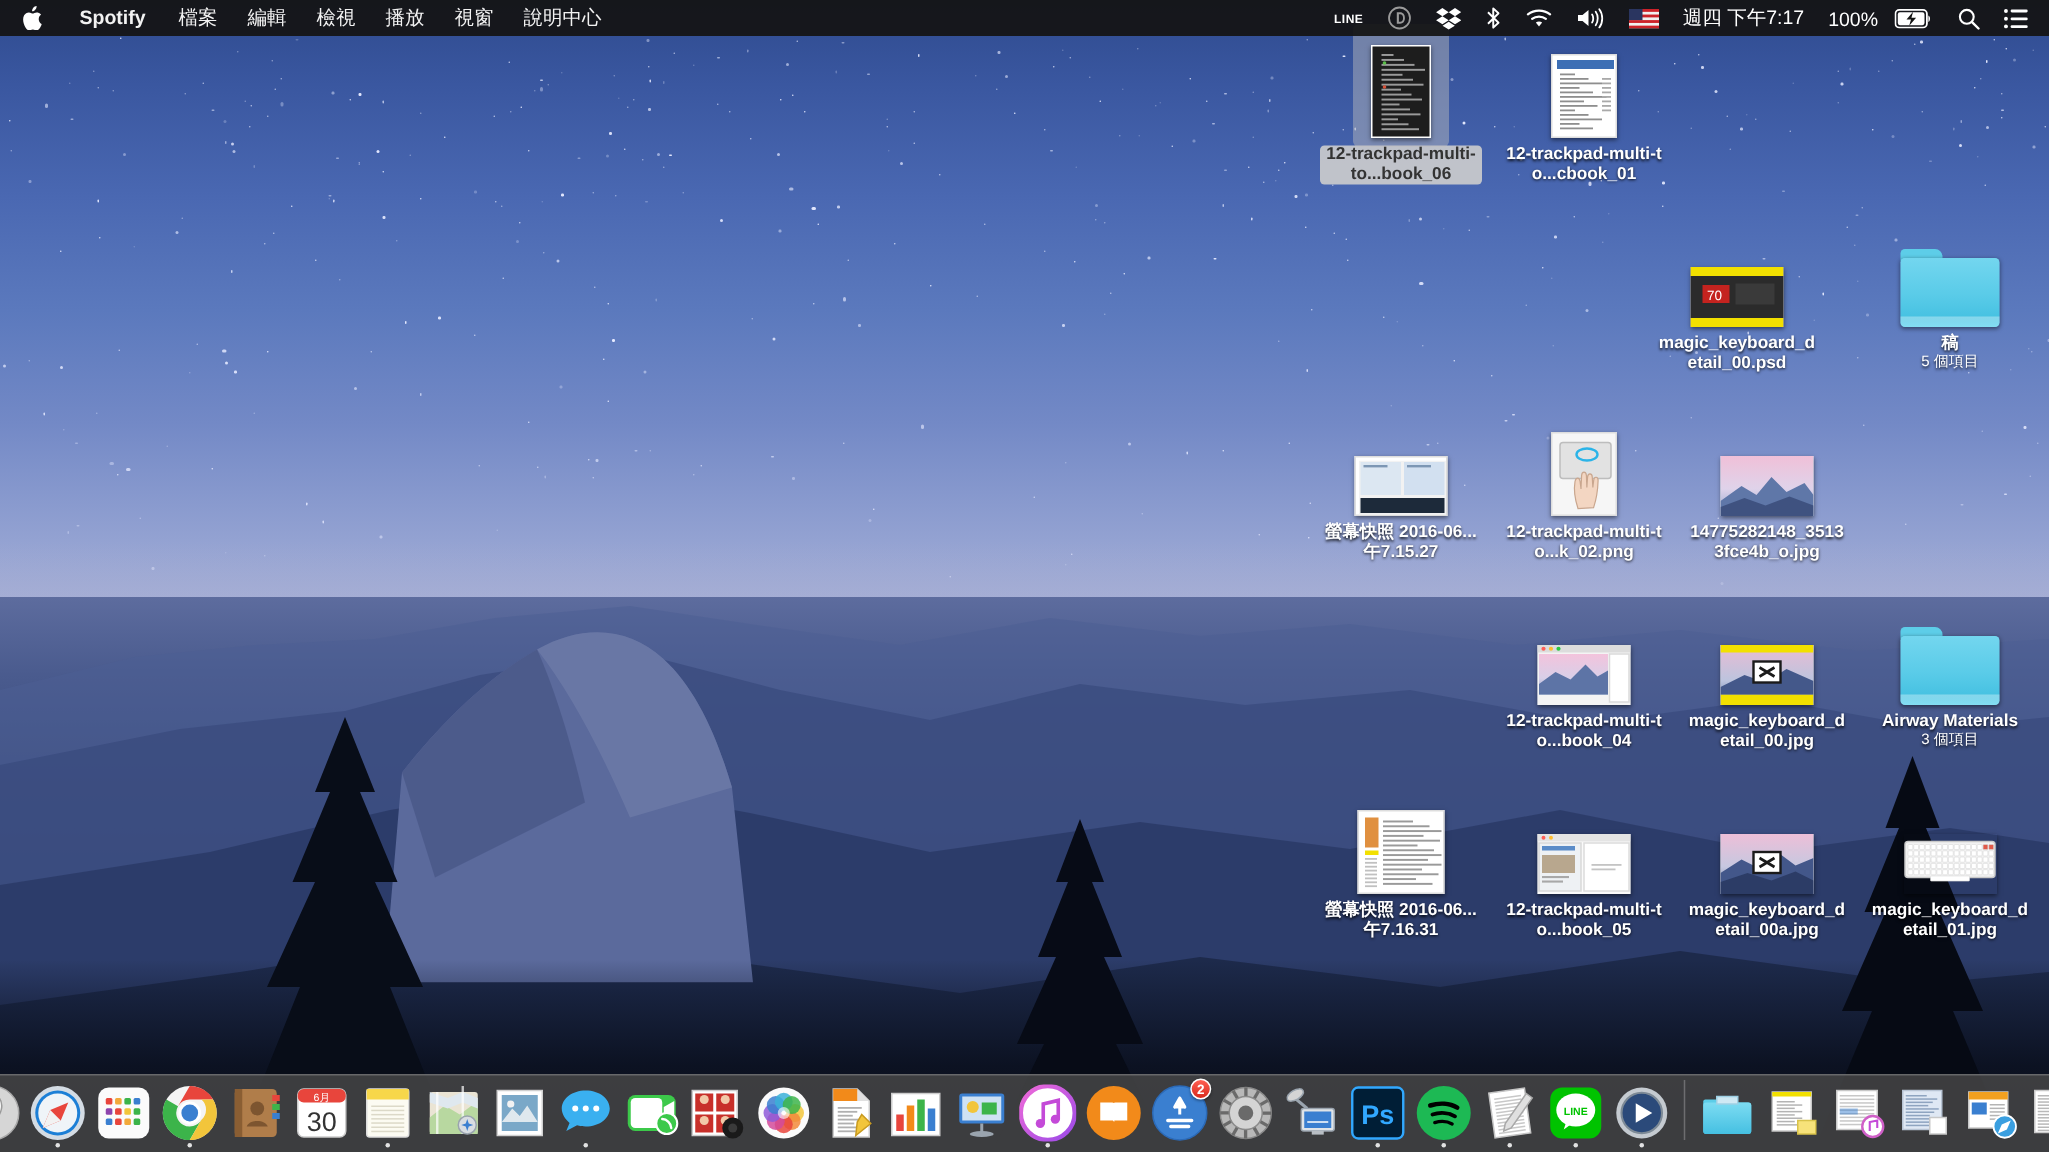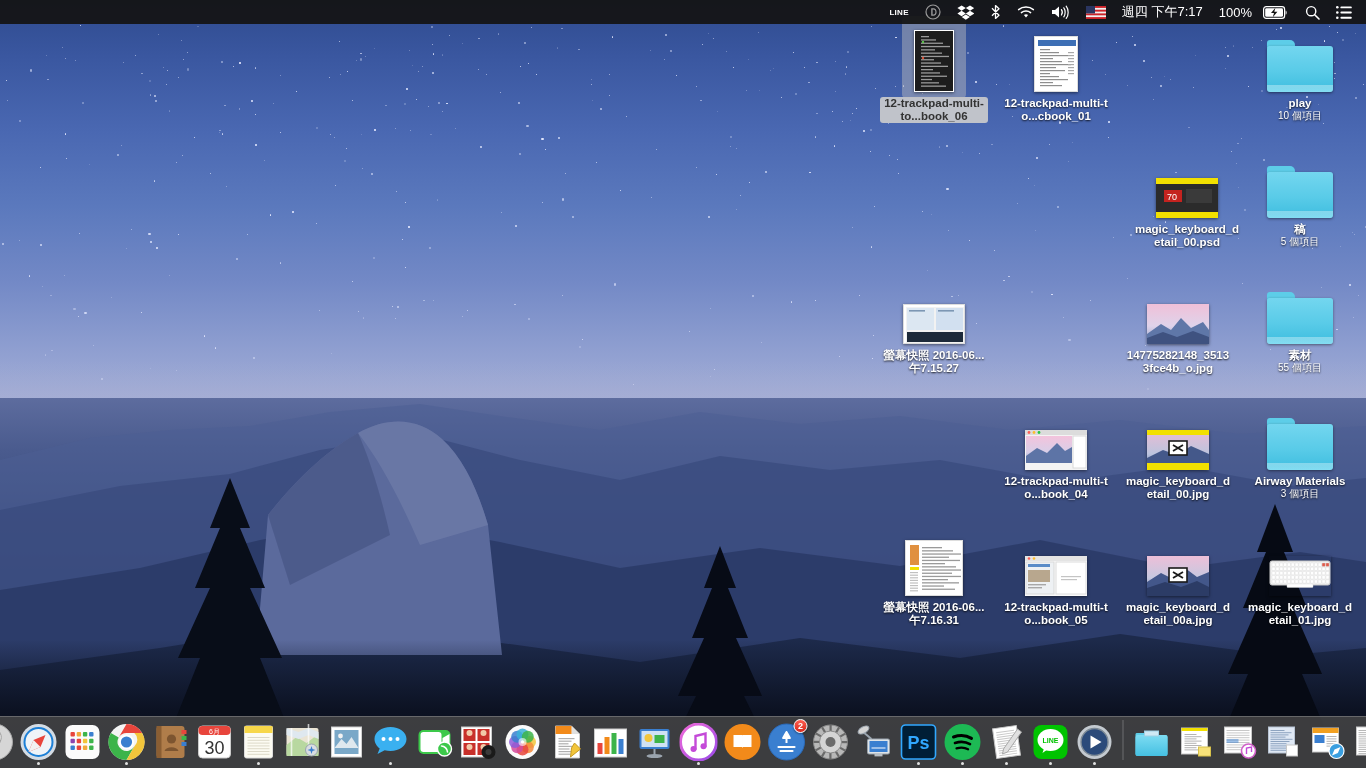--- a/index.html
+++ b/index.html
@@ -676,20 +676,34 @@
   </svg>
   <svg class="tree" style="left:620px;bottom:0;width:200px;height:230px" viewBox="0 0 200 230">
     <path d="M100,8 L116,50 L108,50 L128,100 L116,100 L142,158 L124,158 L156,224 L44,224 L76,158 L58,158 L84,100 L72,100 L92,50 L84,50 Z" fill="#070b16"></path>
   </svg>
   <svg class="tree" style="left:1160px;bottom:0;width:230px;height:270px" viewBox="0 0 230 270">
     <path d="M115,6 L133,54 L124,54 L147,110 L133,110 L162,176 L142,176 L178,262 L52,262 L88,176 L68,176 L97,110 L83,110 L106,54 L97,54 Z" fill="#060a14"></path>
   </svg>
 </div>
 
 <div id="menubar">
+  <div class="left">
+    <div class="mb-apple">
+      <svg width="14" height="16" viewBox="0 0 14 16" aria-hidden="true">
+        <path fill="#ffffff" d="M9.6 2.3c.5-.6.9-1.5.8-2.3-.8 0-1.7.5-2.2 1.2-.5.6-.9 1.5-.8 2.3.9.1 1.7-.5 2.2-1.2zM11.8 8.6c0-1.9 1.5-2.8 1.6-2.8-.9-1.3-2.2-1.5-2.7-1.5-1.2-.1-2.3.7-2.9.7-.6 0-1.5-.7-2.5-.7C4 4.3 2.8 5 2.1 6.2.7 8.7 1.7 12.3 3 14.3c.7 1 1.4 2 2.4 2 1 0 1.3-.6 2.5-.6s1.5.6 2.5.6c1 0 1.7-1 2.4-2 .7-1.1 1-2.2 1-2.3 0 0-1.9-.8-2-3.4z"></path>
+      </svg>
+    </div>
+    <div class="mb-item appname">Spotify</div>
+    <div class="mb-item">檔案</div>
+    <div class="mb-item">編輯</div>
+    <div class="mb-item">檢視</div>
+    <div class="mb-item">播放</div>
+    <div class="mb-item">視窗</div>
+    <div class="mb-item">說明中心</div>
+  </div>
 
   <div class="right">
     <div class="mb-status">
       <span class="line-badge">LINE</span>
     </div>
     <div class="mb-status">
       <svg width="16" height="16" viewBox="0 0 16 16">
         <circle cx="8" cy="8" r="7" fill="none" stroke="#9a9a9a" stroke-width="1.2"></circle>
         <path d="M6.2 4.2h2.2c2 0 3.2 1.5 3.2 3.8s-1.2 3.8-3.2 3.8H6.2z M7.6 5.5v5h.9c1.2 0 1.9-.9 1.9-2.5s-.7-2.5-1.9-2.5z" fill="#9a9a9a"></path>
       </svg>
@@ -812,31 +826,21 @@
             <rect x="30" y="18" width="6" height="1.2" fill="#a9a9a9"></rect>
             <rect x="30" y="21" width="6" height="1.2" fill="#a9a9a9"></rect>
             <rect x="30" y="24" width="6" height="1.2" fill="#a9a9a9"></rect>
             <rect x="30" y="27" width="6" height="1.2" fill="#a9a9a9"></rect>
             <rect x="30" y="30" width="6" height="1.2" fill="#a9a9a9"></rect>
             <rect x="30" y="33" width="6" height="1.2" fill="#a9a9a9"></rect>
           </svg></div>
       </div>
        <div class="label">12-trackpad-multi-to...cbook_01</div>
     </div>
-    <div class="dicon" style="left: 1244px; top: 20px;">
-      <div class="thumbwrap">
-        <div class="folder">
-          <div class="tab"></div>
-          <div class="body"></div>
-        </div>
-      </div>
-       <div class="label">play</div>
-      <div class="sub">10 個項目</div>
-    </div>
-    <div class="dicon" style="left: 1131px; top: 146px;">
+    <div class="dicon" style="left: 1102px; top: 146px;">
       <div class="thumbwrap">
         <div class="th wide">
         <svg width="62" height="40" viewBox="0 0 62 40">
             <rect width="62" height="40" fill="#181818"></rect>
         <rect y="0" width="62" height="6" fill="#f2e000"></rect>
             <rect y="34" width="62" height="6" fill="#f2e000"></rect>
         <rect x="0" y="6" width="62" height="28" fill="#2b2b2b"></rect>
         <rect x="8" y="12" width="18" height="12" fill="#c4231f"></rect>
             <text x="11" y="22" font-size="9" fill="#fff" font-family="sans-serif">70</text>
         <rect x="30" y="11" width="26" height="14" fill="#3a3a3a"></rect>
@@ -860,48 +864,49 @@
         <svg width="58" height="36" viewBox="0 0 58 36">
             <rect width="58" height="36" fill="#f2f2f2"></rect>
         <rect x="1" y="1" width="27" height="22" fill="#dce7f2"></rect>
             <rect x="30" y="1" width="27" height="22" fill="#d2e0f0"></rect>
         <rect x="1" y="25" width="56" height="10" fill="#1d2a3a"></rect>
         <rect x="3" y="3" width="16" height="1.6" fill="#7d97b4"></rect>
             <rect x="32" y="3" width="16" height="1.6" fill="#7d97b4"></rect>
           </svg></div>
       </div>
        <div class="label">螢幕快照 2016-06...午7.15.27</div>
+    </div>
+    <div class="dicon" style="left: 1000px; top: 272px;">
+      <div class="thumbwrap">
+        <div class="th pad">
+        <svg width="36" height="48" viewBox="0 0 36 48">
+            <rect x="1" y="2" width="34" height="24" rx="2" fill="#e2e2e2" stroke="#bdbdbd"></rect>
+        <ellipse cx="19" cy="10" rx="7" ry="4" fill="none" stroke="#2bb4e8" stroke-width="1.6"></ellipse>
+        <path d="M13 46c-2-6-3-12-2-18 .6-3 3-3 3.4 0l.6 5 .4-9c.2-3 3-3 3.2 0l.3 8 .5-7c.2-2.8 3-2.8 3.1 0l.4 7 .6-5c.3-2.6 3-2.4 2.9.4-.2 7-1 12-3 18z" fill="#f3d6c2" stroke="#c9a68e" stroke-width=".8"></path>
+          </svg></div>
+      </div>
+       <div class="label">12-trackpad-multi-to...k_02.png</div>
     </div>
     <div class="dicon" style="left: 1122px; top: 272px;">
       <div class="thumbwrap">
         <div class="th wide">
         <svg width="62" height="40" viewBox="0 0 62 40">
             <defs>
               <linearGradient id="sg" x1="0" y1="0" x2="0" y2="1">
         <stop offset="0" stop-color="#f0c0d8"></stop>
                 <stop offset="55%" stop-color="#dfd3ea"></stop>
                 <stop offset="100%" stop-color="#8fa5cc"></stop>
               </linearGradient>
             </defs>
         <rect width="62" height="40" fill="url(#sg)"></rect>
         <path d="M0,30 L14,20 L24,26 L34,14 L44,24 L56,18 L62,26 L62,40 L0,40 Z" fill="#5f77a8"></path>
         <path d="M0,34 L16,28 L30,33 L46,27 L62,33 L62,40 L0,40 Z" fill="#3f5280"></path>
           </svg></div>
       </div>
        <div class="label">14775282148_35133fce4b_o.jpg</div>
-    </div>
-    <div class="dicon" style="left: 1244px; top: 272px;">
-      <div class="thumbwrap">
-        <div class="folder">
-          <div class="tab"></div>
-          <div class="body"></div>
-        </div>
-      </div>
-       <div class="label">素材</div>
-      <div class="sub">55 個項目</div>
     </div>
     <div class="dicon" style="left: 1000px; top: 398px;">
       <div class="thumbwrap">
         <div class="th wide" style="background:#fff;">
         <svg width="62" height="40" viewBox="0 0 62 40">
             <rect width="62" height="40" fill="#f4f4f4"></rect>
         <rect width="62" height="5" fill="#dcdcdc"></rect>
             <circle cx="4" cy="2.5" r="1.4" fill="#ff5f57"></circle>
             <circle cx="9" cy="2.5" r="1.4" fill="#febc2e"></circle>
             <circle cx="14" cy="2.5" r="1.4" fill="#28c840"></circle>

